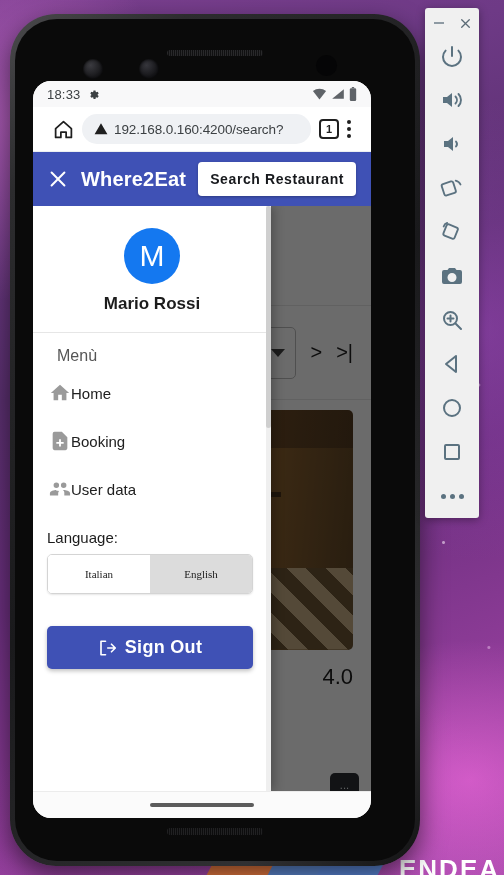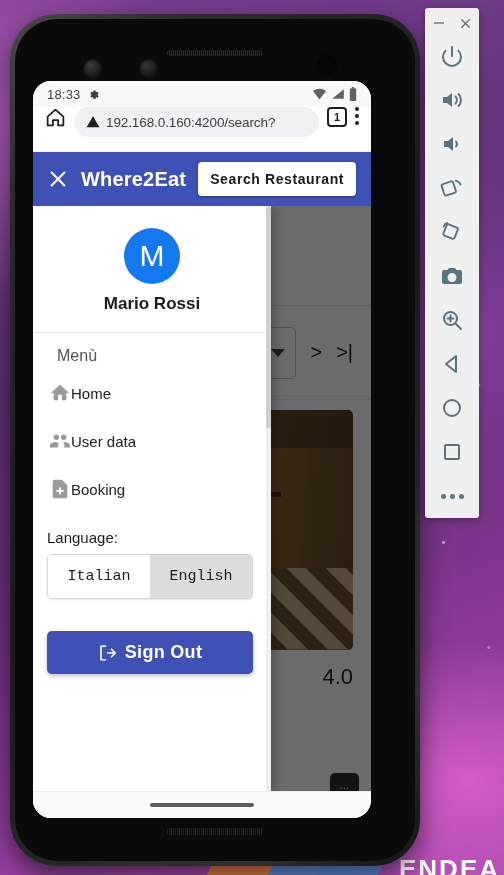--- a/index.html
+++ b/index.html
@@ -104,21 +104,21 @@
     position: relative;
   }
   .sb-time { font-size: 13px; color:#3c4043; letter-spacing:.2px; }
   .sb-gear { margin-left: 6px; width:12px; height:12px; color:#3c4043; display:block; }
   .sb-right { margin-left:auto; display:flex; align-items:center; gap:4px; }
   .sb-right svg { display:block; }
 
   
   .browserbar {
     height: 45px; background:#fff;
-    display:flex; gap:8px; padding: 0 12px;
+    display:flex; align-items:center; gap:8px; padding: 0 20px;
     border-bottom: 1px solid #eceff1;
   }
   .home-btn { width:21px; height:21px; flex:none; color:#1f1f1f; }
   .omnibox {
     flex:1; height:30px; background:#eff1f4; border-radius:16px;
     display:flex; align-items:center; gap:6px; padding: 0 12px;
     overflow:hidden; min-width:0;
   }
   .omnibox .warn { flex:none; width:14px; height:14px; color:#1f1f1f; }
   .omnibox .url {
@@ -232,22 +232,22 @@
   }
   .menu li .mi { width:22px;height:22px;flex:none;color:#9a9a9a; }
   .menu li .mt { font-size:15px; color:#202020; }
   .lang-block { padding: 16px 14px 0; }
   .lang-title { font-size:15px; color:#1c1c1c; margin-bottom:8px; }
   .toggle-group {
     display:flex; border:1px solid #d4d4d4; border-radius:5px; overflow:hidden;
     width: 206px; box-shadow: 0 1px 2px rgba(0,0,0,.10);
   }
   .toggle-group button {
-    flex:1; border:none; background:#fff; font-family:Liberation Mono, monospace;
-    font-size:15px; color:#1c1c1c; padding: 13px 0; cursor:pointer;
+    flex:1; border:none; background:#fff; font-family:Liberation Serif, serif;
+    font-size:11px; color:#1c1c1c; padding: 13px 0; cursor:pointer;
   }
   .toggle-group button.on { background:#dcdcdc; }
   .signout-wrap { padding: 32px 14px 18px; }
   .signout {
     width:206px; border:none; border-radius:5px;
     background: var(--brand, #3f51b5); color:#fff;
     font-family:"Liberation Sans", sans-serif;
     font-size:18px; font-weight:bold; letter-spacing:.3px;
     padding: 11px 0; cursor:pointer;
     display:flex; align-items:center; justify-content:center; gap:9px;
@@ -385,29 +385,29 @@
 
             <ul class="menu">
               <li>
                 <svg class="mi" viewBox="0 0 24 24" fill="currentColor">
                   <path d="M12 3L2 12h3v8h5v-6h4v6h5v-8h3L12 3z"></path>
                 </svg>
                 <span class="mt">Home</span>
               </li>
               <li>
                 <svg class="mi" viewBox="0 0 24 24" fill="currentColor">
+                  <path d="M14 2H6a2 2 0 00-2 2v16a2 2 0 002 2h12a2 2 0 002-2V8l-6-6zm-1 11h3v2h-3v3h-2v-3H8v-2h3v-3h2v3z"></path>
+                </svg>
+                <span class="mt">Booking</span>
+              </li>
+              <li>
+                <svg class="mi" viewBox="0 0 24 24" fill="currentColor">
                   <path d="M16 11a3 3 0 100-6 3 3 0 000 6zm-8 0a3 3 0 100-6 3 3 0 000 6zm0 2c-2.3 0-7 1.2-7 3.5V19h9v-2.5c0-.9.4-1.7 1-2.4-1-.1-2.2-.1-3-.1zm8 0c-.3 0-.7 0-1 .1 1 .7 1.7 1.6 1.7 2.9V19H23v-2.5c0-2.3-4.7-3.5-7-3.5z"></path>
                 </svg>
                 <span class="mt">User data</span>
-              </li>
-              <li>
-                <svg class="mi" viewBox="0 0 24 24" fill="currentColor">
-                  <path d="M14 2H6a2 2 0 00-2 2v16a2 2 0 002 2h12a2 2 0 002-2V8l-6-6zm-1 11h3v2h-3v3h-2v-3H8v-2h3v-3h2v3z"></path>
-                </svg>
-                <span class="mt">Booking</span>
               </li>
             </ul>
 
             <div class="lang-block">
               <div class="lang-title">Language:</div>
               <div class="toggle-group">
                 <button>Italian</button>
                 <button class="on">English</button>
               </div>
             </div>

